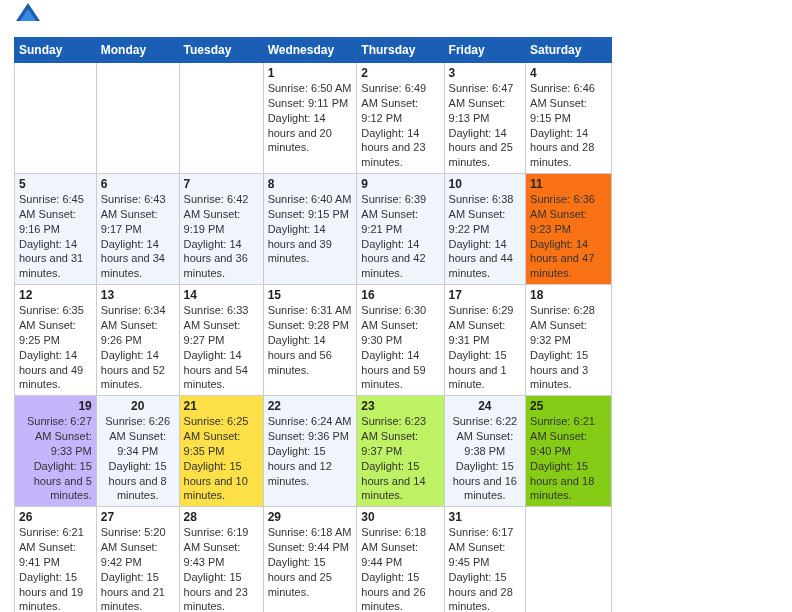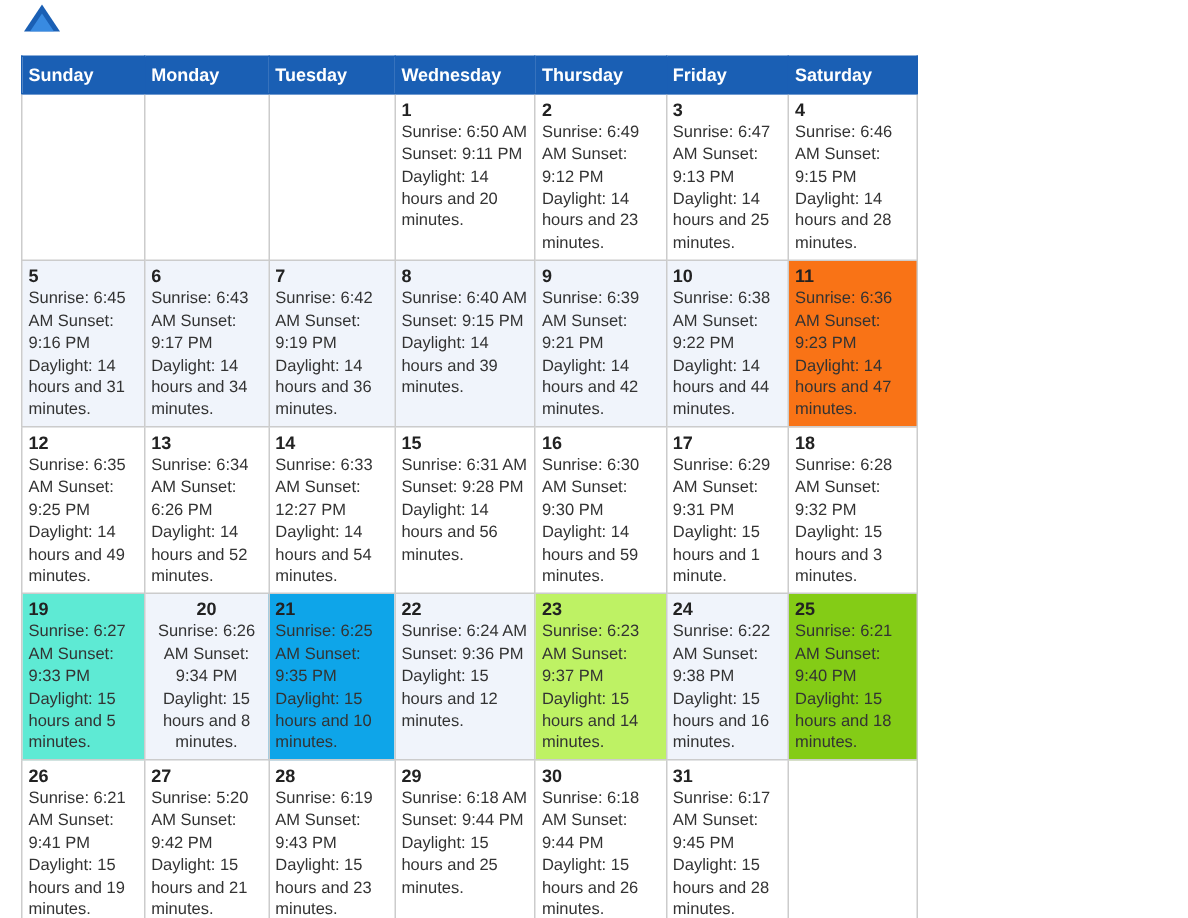--- a/index.html
+++ b/index.html
@@ -224,28 +224,28 @@
           <td>
             <span class="day-number">12</span>
             <div class="day-info">Sunrise: 6:35 AM
 Sunset: 9:25 PM
 Daylight: 14 hours
 and 49 minutes.</div>
           </td>
           <td>
             <span class="day-number">13</span>
             <div class="day-info">Sunrise: 6:34 AM
-Sunset: 6:26 PM
+Sunset: 9:26 PM
 Daylight: 14 hours
 and 52 minutes.</div>
           </td>
           <td>
             <span class="day-number">14</span>
             <div class="day-info">Sunrise: 6:33 AM
-Sunset: 12:27 PM
+Sunset: 9:27 PM
 Daylight: 14 hours
 and 54 minutes.</div>
           </td>
           <td>
             <span class="day-number">15</span>
             <div class="day-info">Sunrise: 6:31 AM
 Sunset: 9:28 PM
 Daylight: 14 hours
 and 56 minutes.</div>
           </td>
@@ -265,56 +265,56 @@
           </td>
           <td>
             <span class="day-number">18</span>
             <div class="day-info">Sunrise: 6:28 AM
 Sunset: 9:32 PM
 Daylight: 15 hours
 and 3 minutes.</div>
           </td>
         </tr>
         <tr class="week-row">
-          <td style="background: #5eead4;">
+          <td style="background: #c4b5fd; text-align: right;">
             <span class="day-number">19</span>
             <div class="day-info">Sunrise: 6:27 AM
 Sunset: 9:33 PM
 Daylight: 15 hours
 and 5 minutes.</div>
           </td>
           <td style="background: rgb(240, 244, 251); text-align: center;">
             <span class="day-number">20</span>
             <div class="day-info">Sunrise: 6:26 AM
 Sunset: 9:34 PM
 Daylight: 15 hours
 and 8 minutes.</div>
           </td>
-          <td style="background: #0ea5e9; margin-top: 36px;">
+          <td style="background: #fde047; margin-top: 36px;">
             <span class="day-number">21</span>
             <div class="day-info">Sunrise: 6:25 AM
 Sunset: 9:35 PM
 Daylight: 15 hours
 and 10 minutes.</div>
           </td>
           <td style="background: rgb(240, 244, 251); margin-top: 36px;">
             <span class="day-number">22</span>
             <div class="day-info">Sunrise: 6:24 AM
 Sunset: 9:36 PM
 Daylight: 15 hours
 and 12 minutes.</div>
           </td>
           <td style="background: #bef264;">
             <span class="day-number">23</span>
             <div class="day-info">Sunrise: 6:23 AM
 Sunset: 9:37 PM
 Daylight: 15 hours
 and 14 minutes.</div>
           </td>
-          <td style="background: rgb(240, 244, 251);">
+          <td style="background: rgb(240, 244, 251); text-align: center;">
             <span class="day-number">24</span>
             <div class="day-info">Sunrise: 6:22 AM
 Sunset: 9:38 PM
 Daylight: 15 hours
 and 16 minutes.</div>
           </td>
           <td style="background: #84cc16;">
             <span class="day-number">25</span>
             <div class="day-info">Sunrise: 6:21 AM
 Sunset: 9:40 PM

